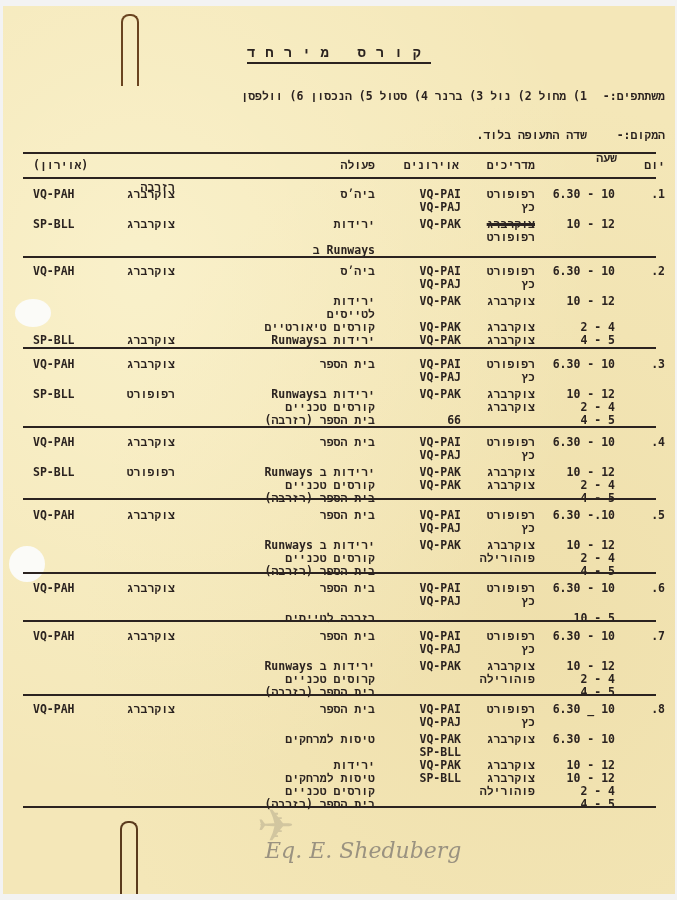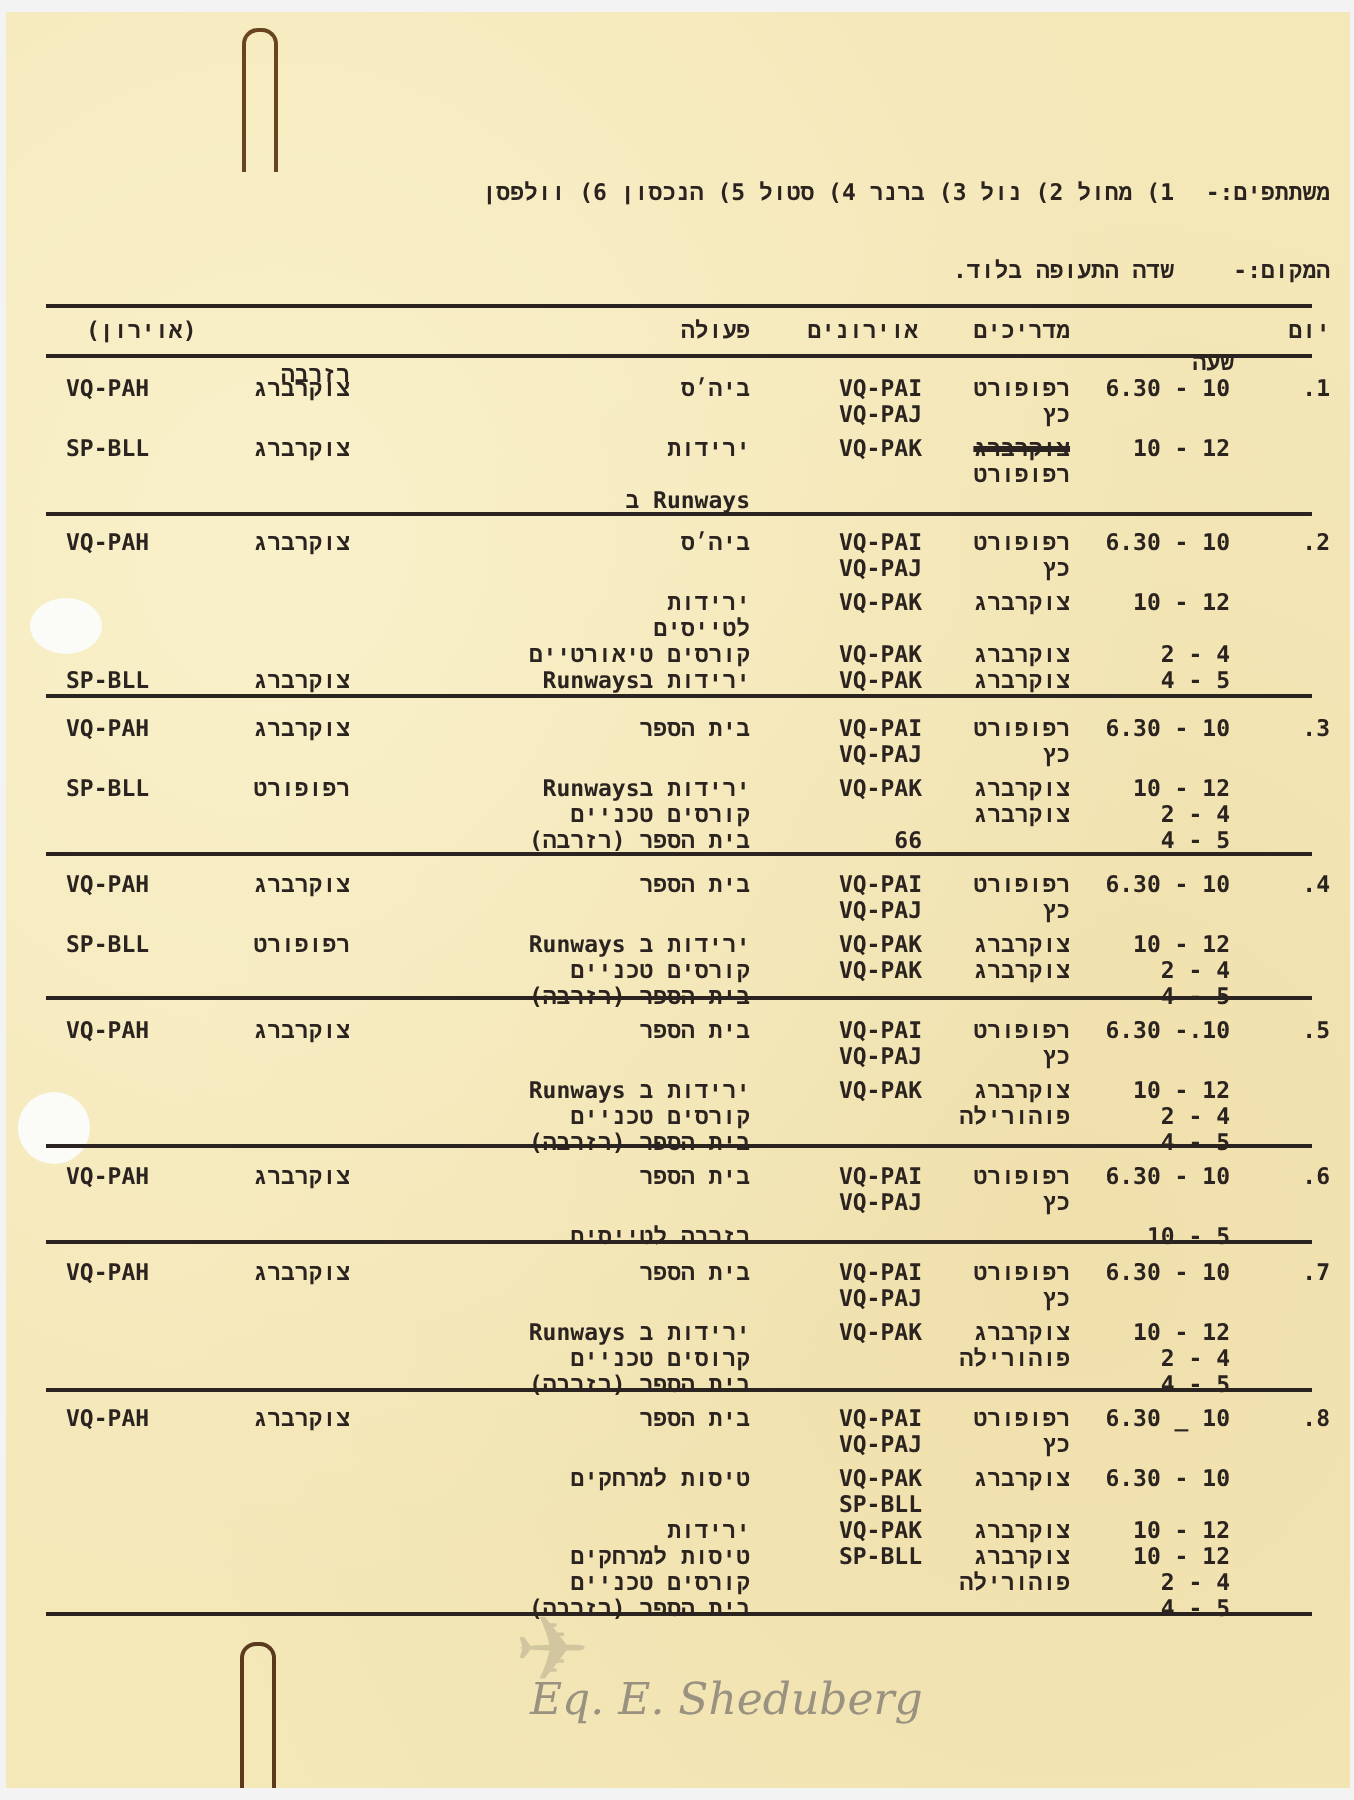--- a/index.html
+++ b/index.html
@@ -38,35 +38,36 @@
 </head>
 <body>
 
 <div class="paper">
 
   <div class="staple" style="left:118px; top:8px; height:70px; border-color:#6a4420;"></div>
   <div class="staple" style="left:117px; top:815px; height:80px;"></div>
   <div class="hole" style="left:12px; top:293px; width:36px; height:28px;"></div>
   <div class="hole" style="left:6px; top:540px; width:36px; height:36px;"></div>
 
+  <div class="abs title"><span>קורס מירחד</span></div>
 
   <div class="abs hdr" style="right:10px; top:83px;">משתתפים:-</div>
   <div class="abs hdr" style="right:88px; top:83px;">1) מחול 2) נול 3) ברנר 4) סטול 5) הנכסון 6) וולפסן</div>
 
   <div class="abs hdr" style="right:10px; top:122px;">המקום:-</div>
   <div class="abs hdr" style="right:88px; top:122px;">שדה התעופה בלוד.</div>
 
   <div class="rule" style="top:146px;"></div>
   <div class="abs colhead" style="right:10px; top:152px;">יום</div>
-  <div class="abs colhead" style="right:58px; top:168px;margin-left:20px;">שעה</div>
+  <div class="abs colhead" style="right:58px; top:145px;margin-left:20px;">שעה</div>
   <div class="abs colhead" style="right:140px; top:152px;">מדריכים</div>
   <div class="abs colhead" style="right:216px; top:152px;">אוירונים</div>
   <div class="abs colhead" style="right:300px; top:152px;">פעולה</div>
   <div class="abs colhead" style="right:500px; top:152px;margin-top:22px;">רזרבה</div>
-  <div class="abs colhead" style="left:40px; top:152px;">(אוירון)</div>
+  <div class="abs colhead" style="left:30px; top:152px;">(אוירון)</div>
   <div class="rule" style="top:171px;"></div>
 
   <div id="table-body">
       <div class="cell ltr" style="right: 10px; top: 182px;">.1</div>
       <div class="cell ltr" style="right: 60px; top: 182px;">6.30 - 10</div>
       <div class="cell heb" style="right: 140px; top: 182px;">רפופורט</div>
       <div class="cell heb" style="right: 140px; top: 195px;">כץ</div>
       <div class="cell ltr" style="right: 214px; top: 182px;">VQ-PAI</div>
       <div class="cell ltr" style="right: 214px; top: 195px;">VQ-PAJ</div>
       <div class="cell heb" style="right: 300px; top: 182px;">ביה׳ס</div>

